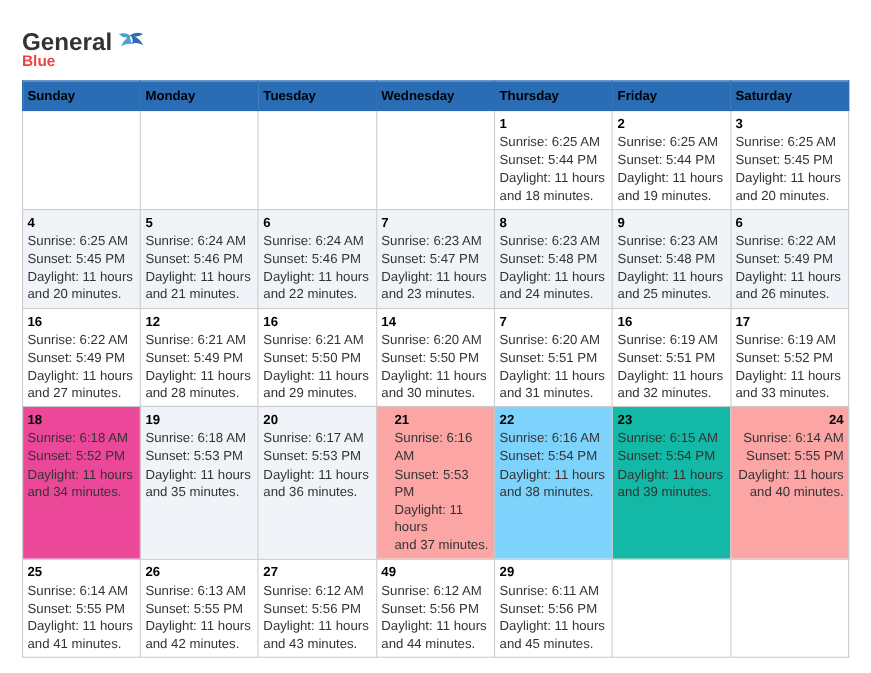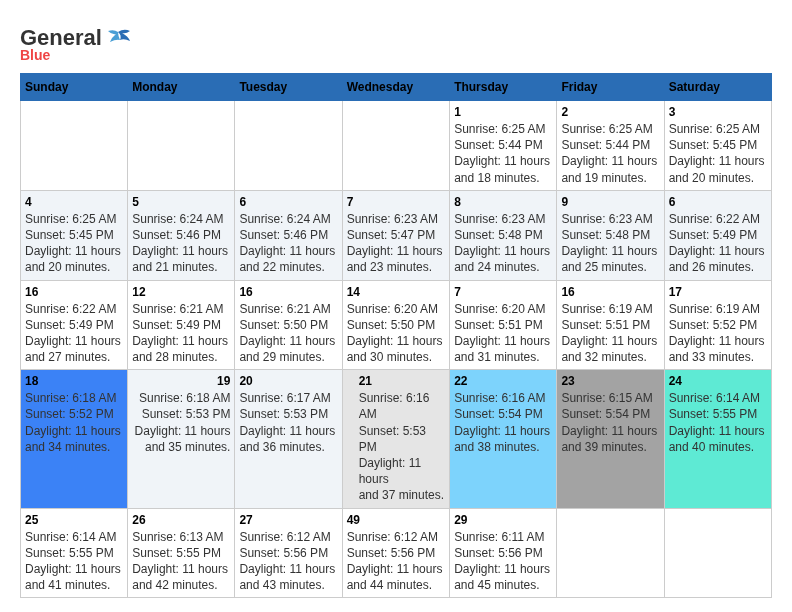--- a/index.html
+++ b/index.html
@@ -184,45 +184,45 @@
         <td>
           <span class="day-num">16</span>
           <div class="day-info">Sunrise: 6:19 AM<br>Sunset: 5:51 PM<br>Daylight: 11 hours<br>and 32 minutes.</div>
         </td>
         <td>
           <span class="day-num">17</span>
           <div class="day-info">Sunrise: 6:19 AM<br>Sunset: 5:52 PM<br>Daylight: 11 hours<br>and 33 minutes.</div>
         </td>
       </tr>
       <tr>
-        <td style="background: #3b82f6;">
+        <td style="background: #ec4899;">
           <span class="day-num">18</span>
           <div class="day-info">Sunrise: 6:18 AM<br>Sunset: 5:52 PM<br>Daylight: 11 hours<br>and 34 minutes.</div>
         </td>
-        <td style="background: rgb(240, 244, 248); text-align: right;">
+        <td style="background: rgb(240, 244, 248);">
           <span class="day-num">19</span>
           <div class="day-info">Sunrise: 6:18 AM<br>Sunset: 5:53 PM<br>Daylight: 11 hours<br>and 35 minutes.</div>
         </td>
         <td style="background: rgb(240, 244, 248);">
           <span class="day-num">20</span>
           <div class="day-info">Sunrise: 6:17 AM<br>Sunset: 5:53 PM<br>Daylight: 11 hours<br>and 36 minutes.</div>
         </td>
-        <td style="background: #e5e5e5; padding-left: 16px;">
+        <td style="background: #fca5a5; padding-left: 16px;">
           <span class="day-num">21</span>
           <div class="day-info">Sunrise: 6:16 AM<br>Sunset: 5:53 PM<br>Daylight: 11 hours<br>and 37 minutes.</div>
         </td>
         <td style="background: #7dd3fc;">
           <span class="day-num">22</span>
           <div class="day-info">Sunrise: 6:16 AM<br>Sunset: 5:54 PM<br>Daylight: 11 hours<br>and 38 minutes.</div>
         </td>
-        <td style="background: #a3a3a3;">
+        <td style="background: #14b8a6;">
           <span class="day-num">23</span>
           <div class="day-info">Sunrise: 6:15 AM<br>Sunset: 5:54 PM<br>Daylight: 11 hours<br>and 39 minutes.</div>
         </td>
-        <td style="background: #5eead4;">
+        <td style="background: #fca5a5; text-align: right;">
           <span class="day-num">24</span>
           <div class="day-info">Sunrise: 6:14 AM<br>Sunset: 5:55 PM<br>Daylight: 11 hours<br>and 40 minutes.</div>
         </td>
       </tr>
       <tr>
         <td>
           <span class="day-num">25</span>
           <div class="day-info">Sunrise: 6:14 AM<br>Sunset: 5:55 PM<br>Daylight: 11 hours<br>and 41 minutes.</div>
         </td>
         <td>

